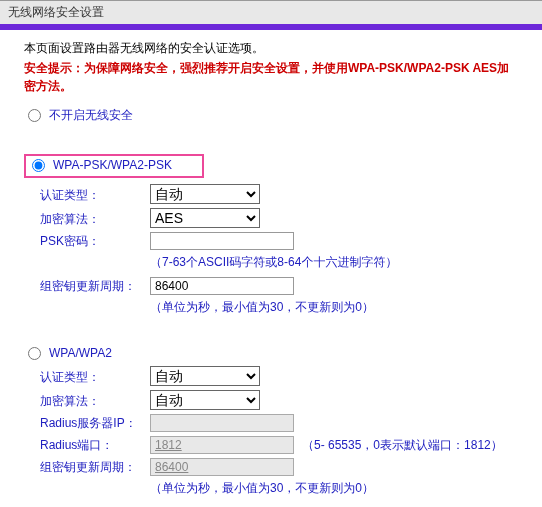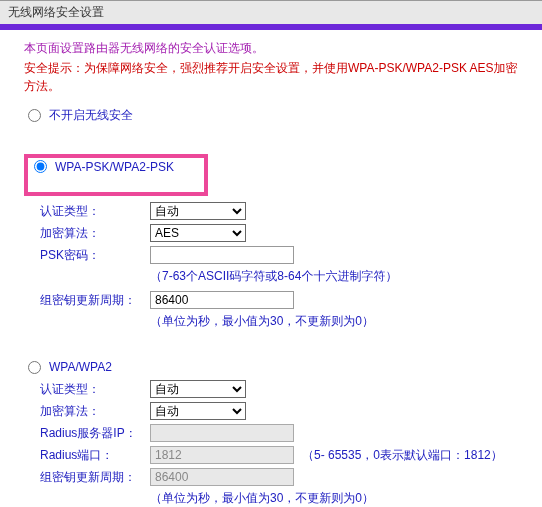--- a/index.html
+++ b/index.html
@@ -17,66 +17,67 @@
     .title-bar {
       background: #e8e8e8;
       padding: 3px 8px;
       font-size: 12px;
       color: #333;
       border-bottom: 6px solid #6d28d9;
     }
     .content {
       padding: 10px 24px 10px 24px;
     }
-    .intro { color: #a21caf; margin-bottom: 2px; }
-    .warning { color: #cc0000; line-height: 1.5; margin-bottom: 12px; }
+    .intro { color: #000000; margin-bottom: 2px; }
+    .warning { color: #cc0000; line-height: 1.5; margin-bottom: 12px; font-weight: bold; }
     .radio-row {
       margin: 6px 0;
       color: #2020c0;
       display: flex;
       align-items: center;
     }
     .radio-row input[type=radio] {
       margin-right: 8px;
       margin-left: 4px;
     }
     .highlight-box {
-      border: 4px solid #ec4899;
+      border: 2px solid #ec4899;
       display: inline-flex;
-      align-items: flex-start;
-      padding: 2px 30px 18px 2px;
+      align-items: center;
+      padding: 2px 30px 4px 2px;
     }
     .field-row {
       display: flex;
       align-items: flex-end;
       margin: 4px 0;
       margin-left: 16px;
     }
     .field-label {
       width: 110px;
       color: #2020c0;
     }
     .field-row select {
-      width: 96px;
-      font-size: 12px;
+      width: 110px;
+      font-size: 14px;
       border: 1px solid #666;
       background: #fff;
     }
     .field-row input[type=text],
     .field-row input[type=password] {
       width: 144px;
       font-size: 12px;
       border: 1px solid #999;
       background: #fff;
       padding: 1px 4px;
     }
     .disabled-input {
       background: #e8e8e8 !important;
       color: #888;
       border: 1px solid #aaa !important;
+      text-decoration: underline;
     }
     .hint {
       color: #2020c0;
       margin-left: 126px;
       margin-top: 2px;
       margin-bottom: 6px;
     }
     .side-note {
       color: #2020c0;
       margin-left: 8px;

